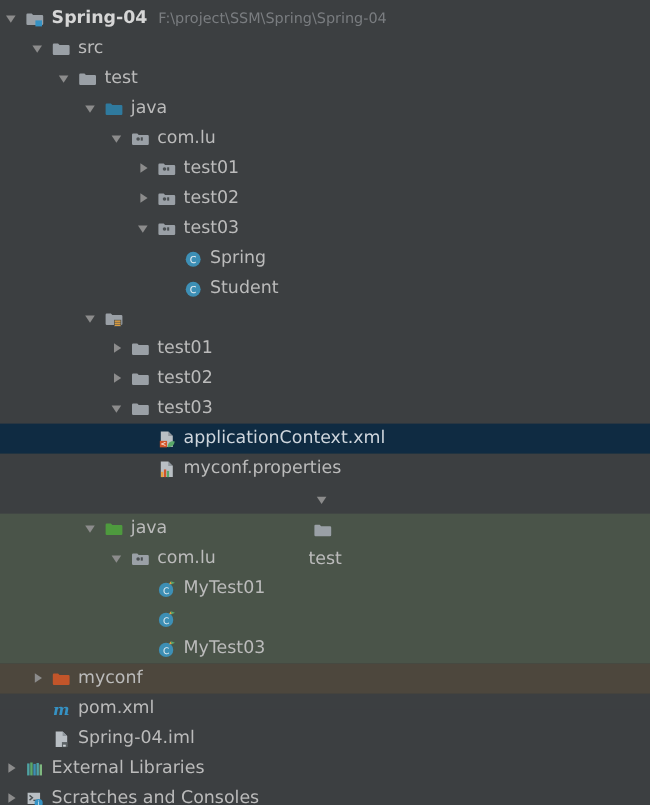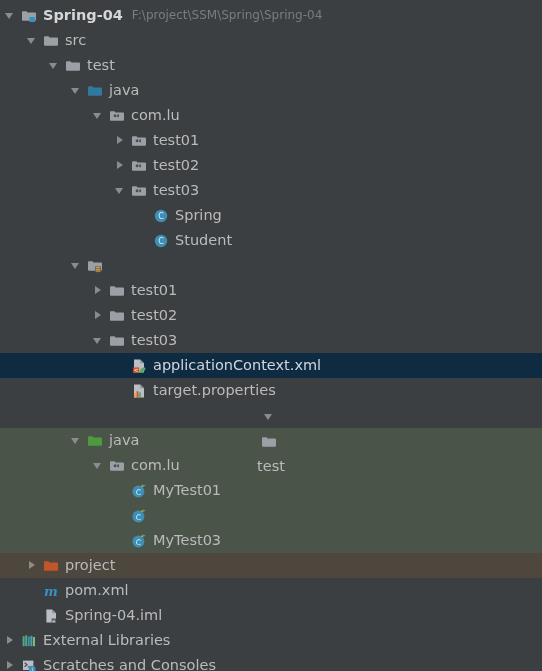--- a/index.html
+++ b/index.html
@@ -278,21 +278,21 @@
       <span class="twisty none"></span>
       <span class="icon">
         <svg width="16" height="16" viewBox="0 0 16 16">
           <path d="M3 1.5h6.2L13 5.3v9.2H3z" fill="#b9bfc4"></path>
           <path d="M9.2 1.5L13 5.3H9.2z" fill="#8e959b"></path>
           <rect x="3.2" y="10.2" width="1.9" height="4.4" fill="#e8a33d"></rect>
           <rect x="5.6" y="8.2" width="1.9" height="6.4" fill="#d2552a"></rect>
           <rect x="8" y="9.4" width="1.9" height="5.2" fill="#59a869"></rect>
         </svg>
       </span>
-      <span class="label">target.properties</span>
+      <span class="label">myconf.properties</span>
     </div>
     <div class="row" style="position: absolute; left: 0px; right: 0px; top: 403px; flex-direction: column;">
       <span class="indent" style="width: 48px;"></span>
       <span class="twisty expanded"></span>
       <span class="icon">
         <svg width="16" height="16" viewBox="0 0 16 16">
           <path d="M1 4.2a1 1 0 0 1 1-1h3.4l1.2 1.4H14a1 1 0 0 1 1 1v6.2a1 1 0 0 1-1 1H2a1 1 0 0 1-1-1z" fill="#9aa0a6"></path>
         </svg>
       </span>
       <span class="label">test</span>
@@ -358,21 +358,21 @@
       <span class="label">MyTest03</span>
     </div>
     <div class="row" style="position: absolute; left: 0px; right: 0px; top: 553px;">
       <span class="indent" style="width: 26px;"></span>
       <span class="twisty collapsed"></span>
       <span class="icon">
         <svg width="16" height="16" viewBox="0 0 16 16">
           <path d="M1 4.2a1 1 0 0 1 1-1h3.4l1.2 1.4H14a1 1 0 0 1 1 1v6.2a1 1 0 0 1-1 1H2a1 1 0 0 1-1-1z" fill="#c2552a"></path>
         </svg>
       </span>
-      <span class="label">project</span>
+      <span class="label">myconf</span>
     </div>
     <div class="row" style="position: absolute; left: 0px; right: 0px; top: 578px;">
       <span class="indent" style="width: 26px;"></span>
       <span class="twisty none"></span>
       <span class="icon">
         <svg width="16" height="16" viewBox="0 0 16 16">
           <text x="8" y="13" font-size="13" font-style="italic" font-weight="bold" font-family="DejaVu Serif, serif" fill="#3592c4" text-anchor="middle">m</text>
         </svg>
       </span>
       <span class="label">pom.xml</span>

